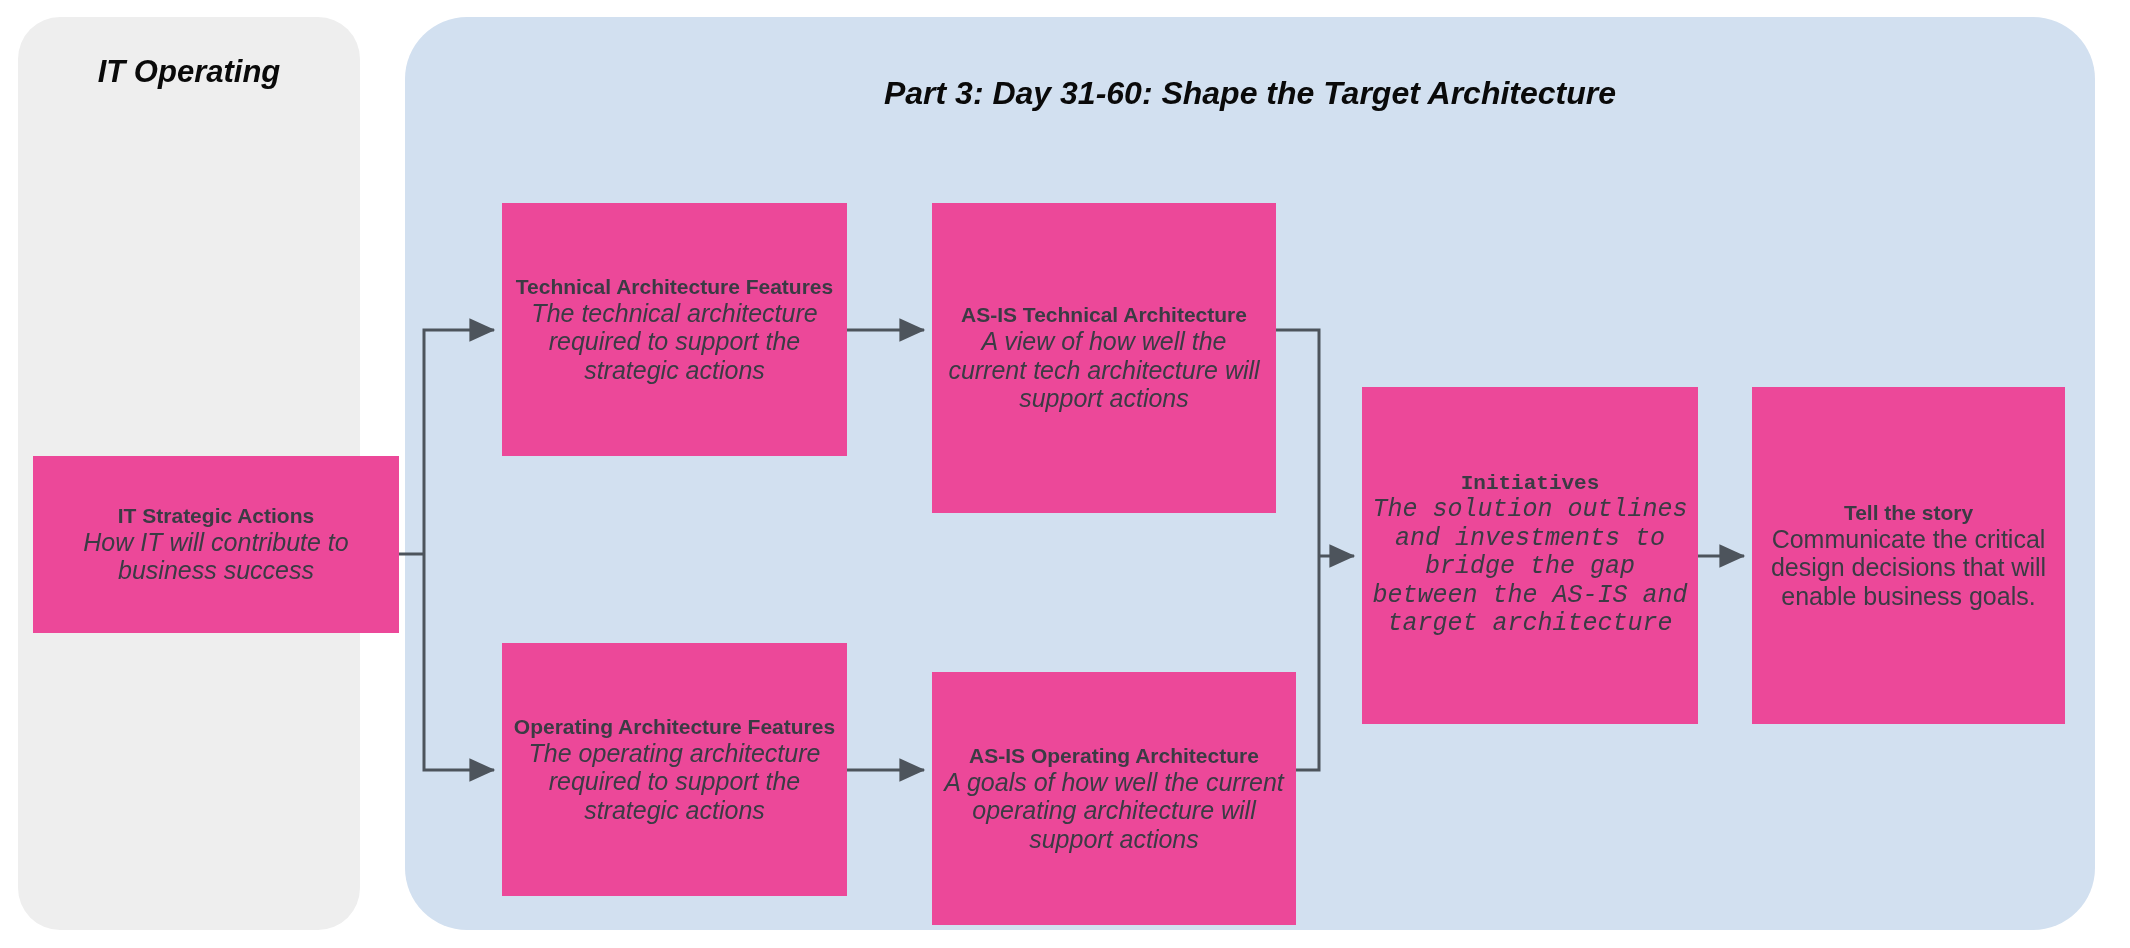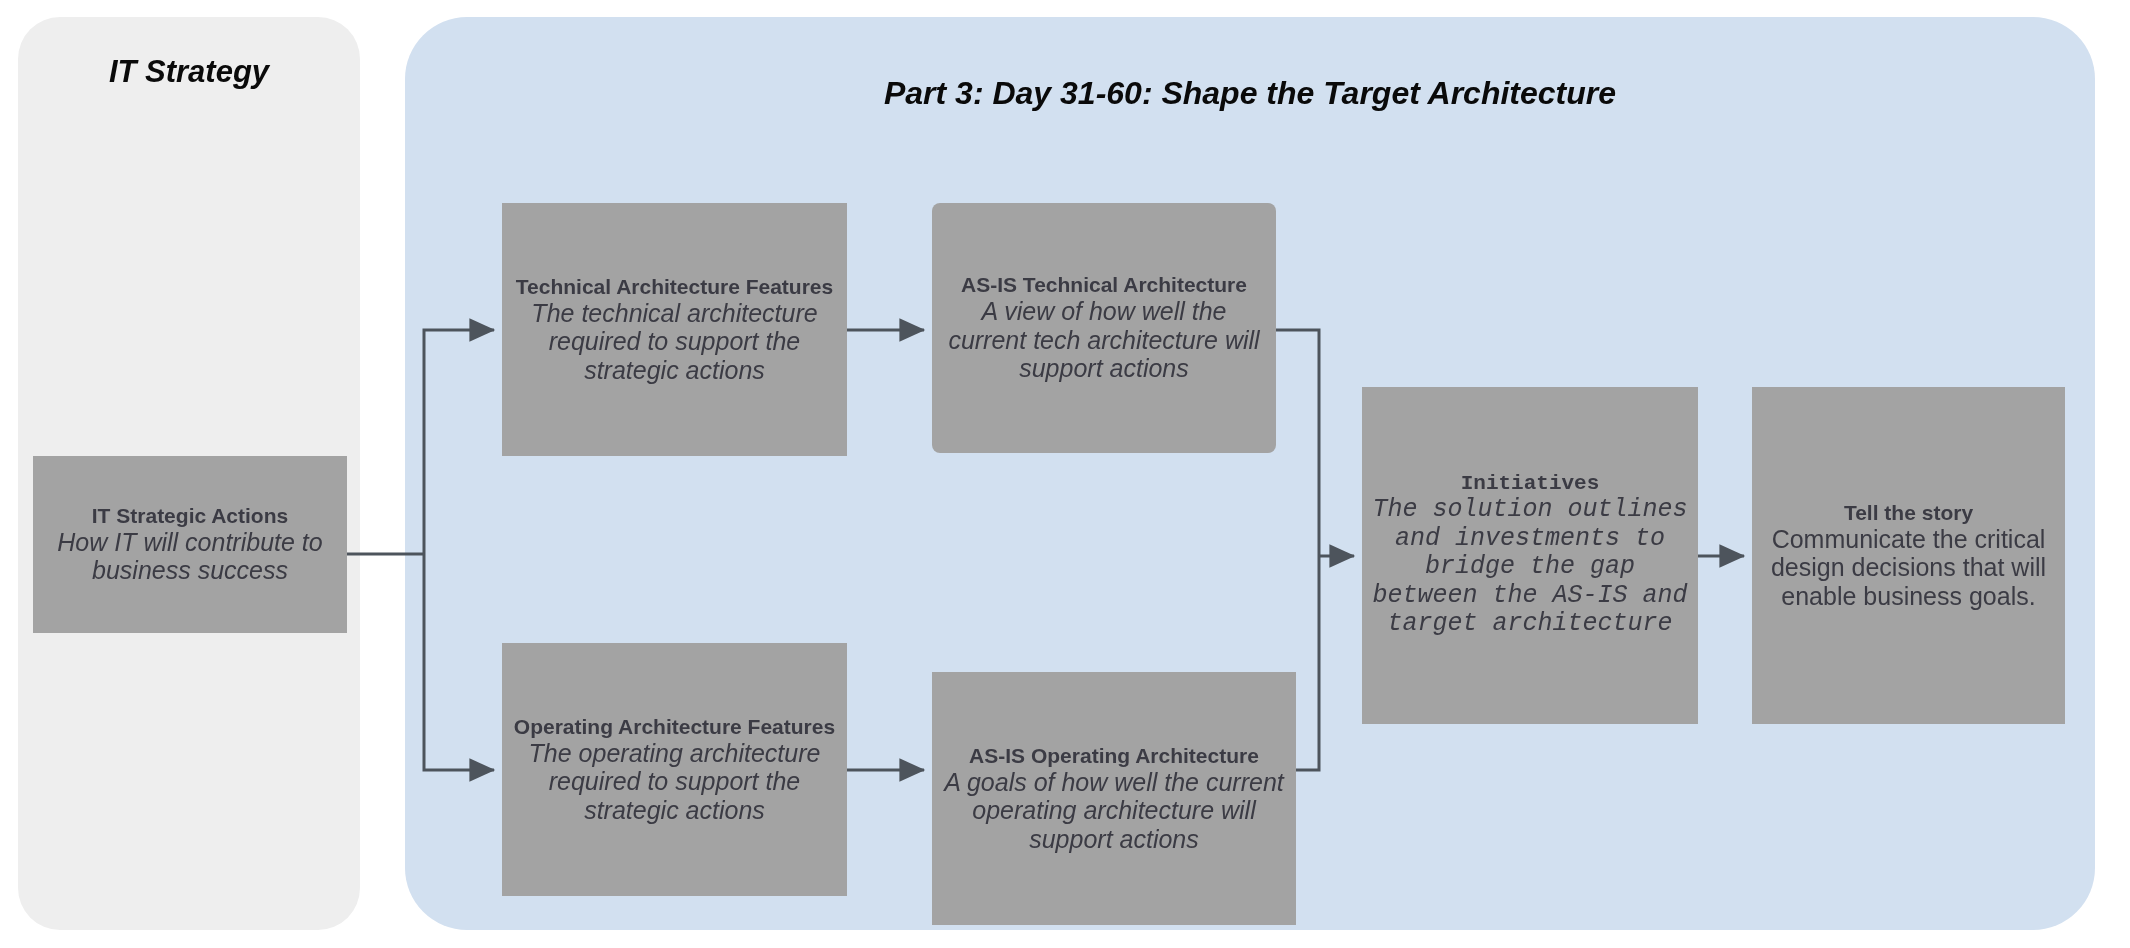--- a/index.html
+++ b/index.html
@@ -29,21 +29,21 @@
   .title-gray{
     left:18px;top:54px;width:342px;
     font-size:31px;
   }
   .title-blue{
     left:405px;top:75px;width:1690px;
     font-size:32px;
   }
   .node{
     position:absolute;
-    background:#a3a3a3;
+    background:#ec4899;
     box-sizing:border-box;
     display:flex;
     flex-direction:column;
     align-items:center;
     justify-content:center;
     text-align:center;
     color:#3b3b44;
     padding:8px 8px;
   }
   .node .hd{
@@ -51,39 +51,39 @@
     font-size:21px;
     line-height:1.14;
   }
   .node .bd{
     font-style:italic;
     font-size:25px;
     line-height:1.14;
   }
   .node .bd.upright{font-style:normal;}
   
-  #n-strategic{left:33px;top:456px;width:314px;height:177px;}
+  #n-strategic{left:33px;top:456px;width:366px;height:177px;}
   #n-tech-feat{left:502px;top:203px;width:345px;height:253px;}
-  #n-asis-tech{left:932px;top:203px;width:344px;height:250px;border-radius:8px;}
+  #n-asis-tech{left:932px;top:203px;width:344px;height:310px;}
   #n-op-feat{left:502px;top:643px;width:345px;height:253px;}
   #n-asis-op{left:932px;top:672px;width:364px;height:253px;}
   #n-initiatives{left:1362px;top:387px;width:336px;height:337px;font-family:Liberation Mono, monospace;}
   #n-tellstory{left:1752px;top:387px;width:313px;height:337px;text-align:center;}
 
   svg#wires{position:absolute;left:0;top:0;width:2130px;height:948px;pointer-events:none;}
 </style>
 </head>
 <body>
 
 <div id="stage">
 
   <div class="panel panel-gray"></div>
   <div class="panel panel-blue"></div>
 
-  <div class="panel-title title-gray">IT Strategy</div>
+  <div class="panel-title title-gray">IT Operating</div>
   <div class="panel-title title-blue">Part 3: Day 31-60: Shape the Target Architecture</div>
 
   <svg id="wires" viewBox="0 0 2130 948">
     <defs>
       <marker id="ah" markerWidth="9" markerHeight="9" refX="8.2" refY="4.5" orient="auto" markerUnits="strokeWidth">
         <path d="M0,0.6 L8.6,4.5 L0,8.4 z" fill="#4d545c"></path>
       </marker>
     </defs>
     <g fill="none" stroke="#4d545c" stroke-width="3">
 

